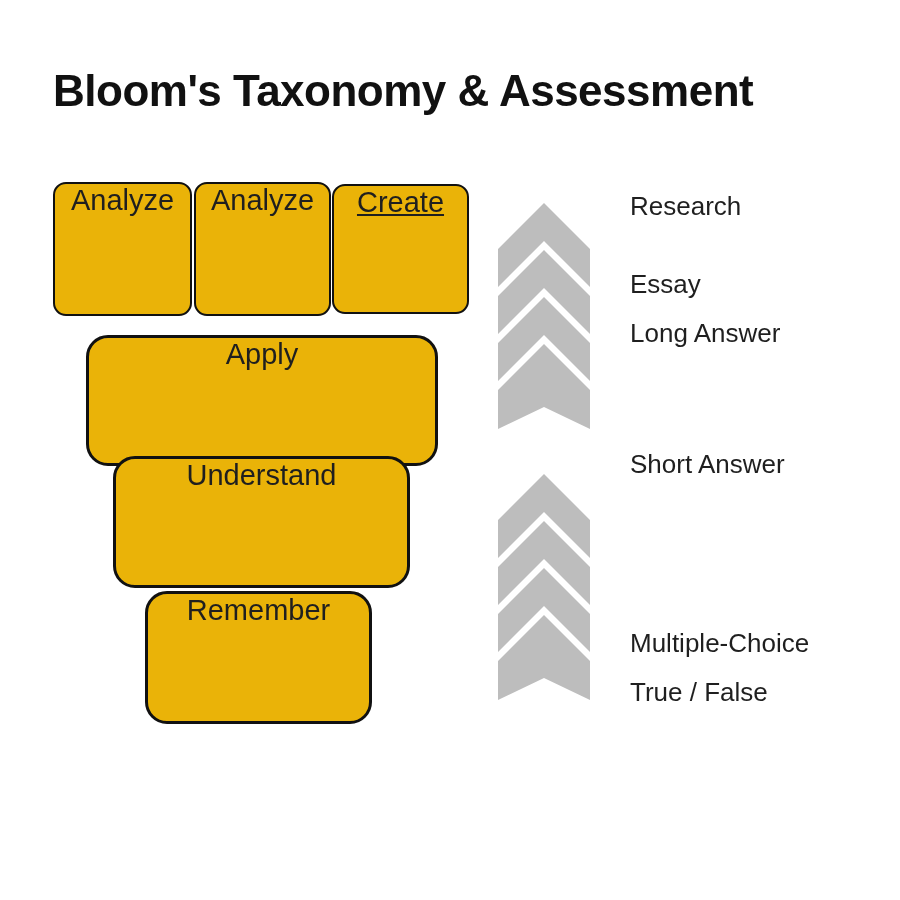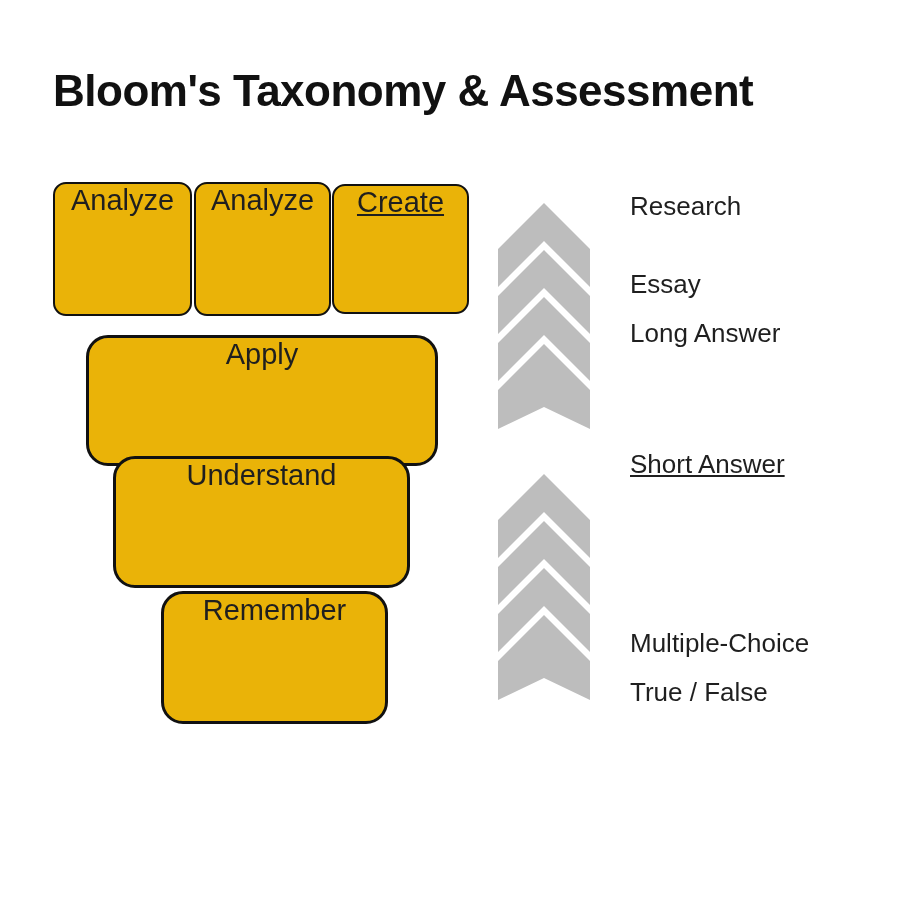--- a/index.html
+++ b/index.html
@@ -40,40 +40,40 @@
   }
   .level-box.thick {
     border-width: 3px;
     border-radius: 22px;
   }
   #box-analyze    { left: 53px;  top: 182px; width: 139px; height: 134px; }
   #box-evaluate   { left: 194px; top: 182px; width: 137px; height: 134px; }
   #box-create     { left: 332px; top: 184px; width: 137px; height: 130px; text-decoration: underline; }
   #box-apply      { left: 86px;  top: 321px; width: 352px; height: 131px; margin-top: 14px; }
   #box-understand { left: 113px; top: 456px; width: 297px; height: 132px; }
-  #box-remember   { left: 145px; top: 591px; width: 227px; height: 133px; margin-left: 16px; }
+  #box-remember   { left: 145px; top: 591px; width: 227px; height: 133px; }
   .chevron-arrow {
     position: absolute;
     left: 498px;
     width: 92px;
     height: 226px;
   }
   #arrow-upper { top: 203px; }
   #arrow-lower { top: 474px; }
   .assess-label {
     position: absolute;
     left: 630px;
     font-size: 26px;
     color: #1f1f1f;
     white-space: nowrap;
     line-height: 49px;
   }
   #label-research     { top: 182px; }
   #label-essay-block  { top: 260px; }
-  #label-short-answer { top: 440px; text-decoration: underline; }
+  #label-short-answer { top: 440px; }
   #label-mc-block     { top: 619px; }
 </style>
 </head>
 <body>
 
 <div class="canvas">
 
   <div class="title">Bloom's Taxonomy &amp; Assessment</div>
 
   <div id="box-analyze" class="level-box">

